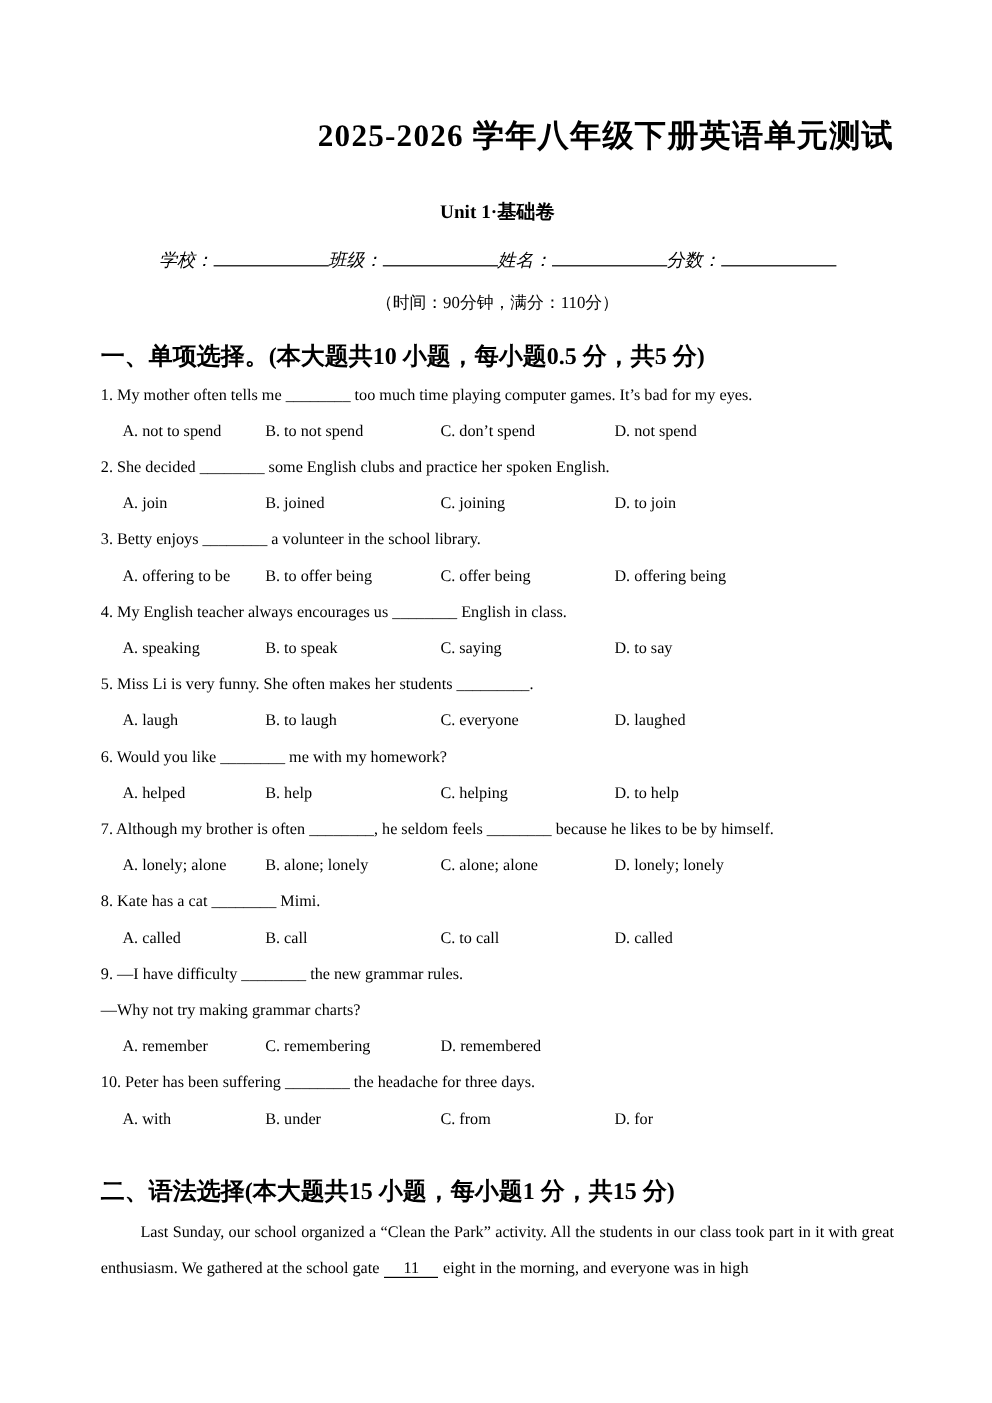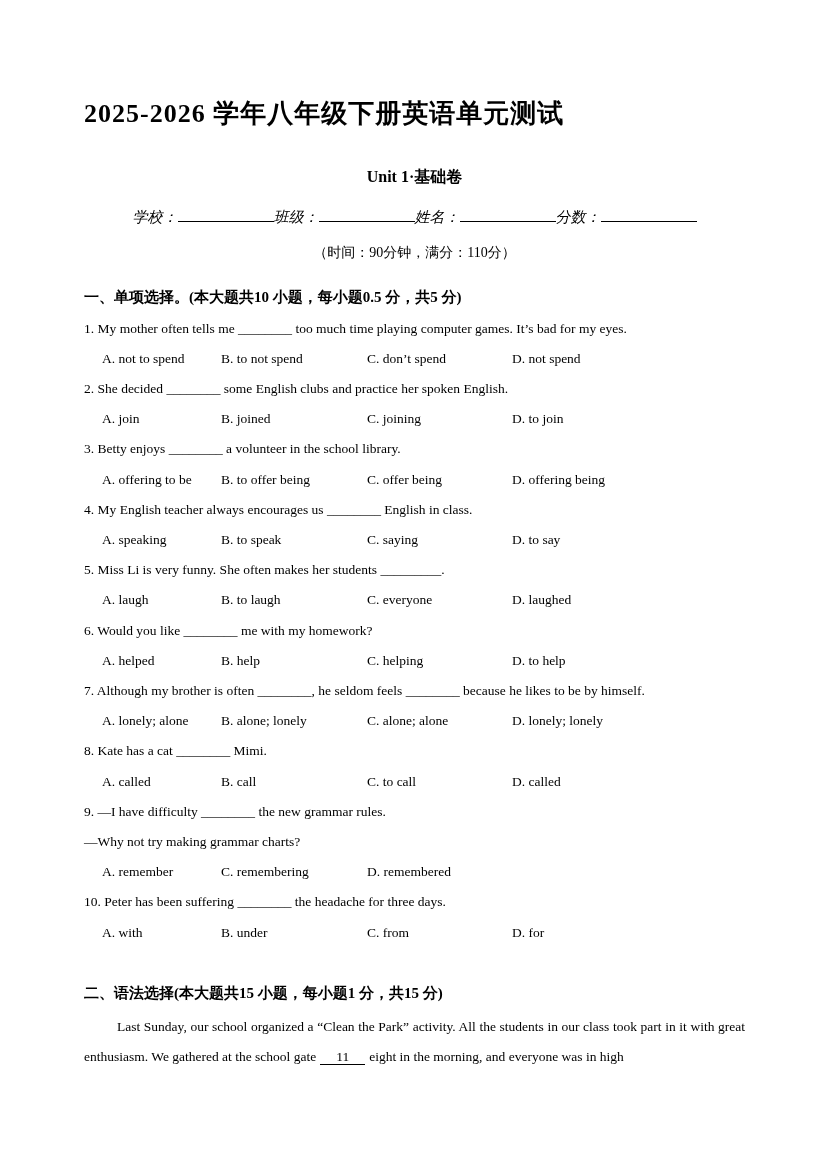--- a/index.html
+++ b/index.html
@@ -9,21 +9,21 @@
     height: 1169px;
     margin: 0 auto;
     background: #ffffff;
     color: #000000;
     font-family: "Liberation Serif", "DejaVu Serif", serif;
     padding: 98px 82px 0 84px;
     overflow: hidden;
     position: relative;
   }
   .title {
-    text-align: left;
+    text-align: right;
     font-size: 26px;
     font-weight: 700;
     letter-spacing: 1px;
     line-height: 1.25;
   }
   .subtitle {
     text-align: center;
     font-size: 16px;
     font-weight: 700;
     margin-top: 36px;
@@ -41,21 +41,21 @@
     width: 96px;
     height: 14px;
     border-bottom: 1px solid #000;
   }
   .time-note {
     text-align: center;
     font-size: 14px;
     margin-top: 17px;
   }
   .section-heading {
-    font-size: 15px;
+    font-size: 20px;
     font-weight: 700;
     margin-top: 20px;
     line-height: 30px;
   }
   .question-list { margin-top: 2px; }
   .q-line {
     line-height: 30.2px;
     font-size: 13.5px;
     white-space: nowrap;
   }

